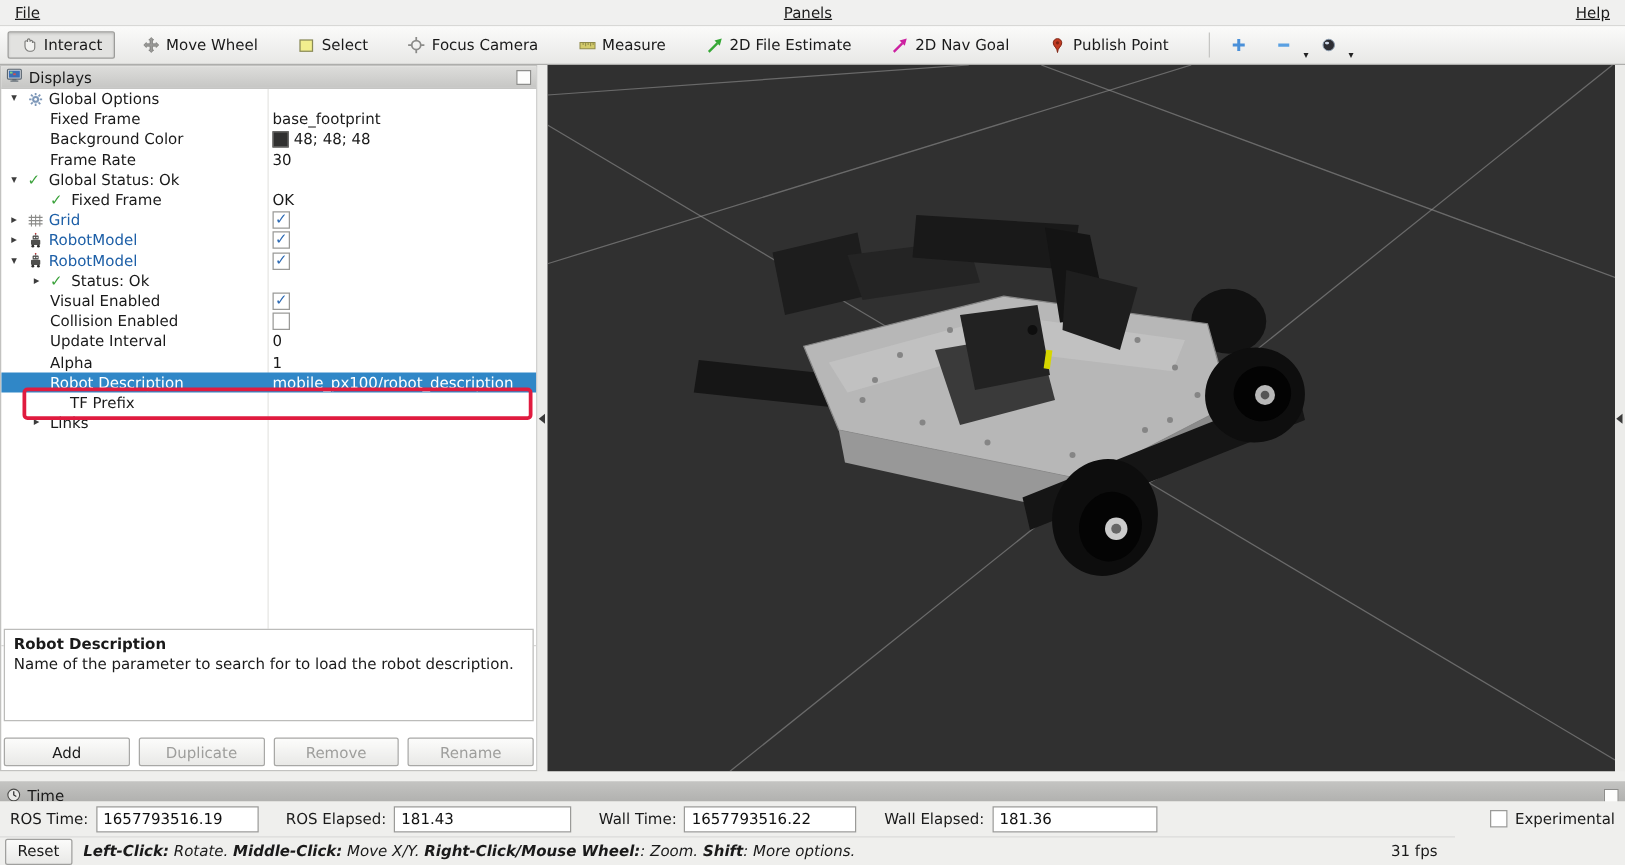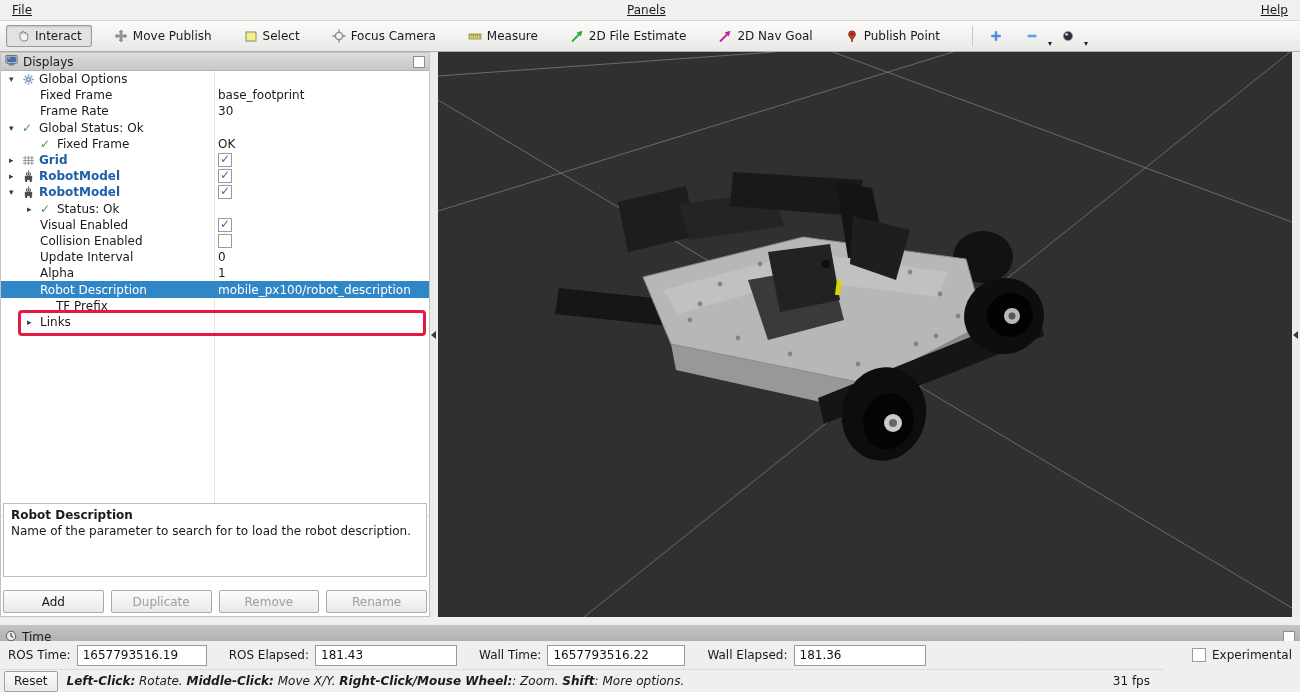--- a/index.html
+++ b/index.html
@@ -31,21 +31,21 @@
   .trow{position:relative;height:16.2px;display:flex;align-items:center;}
   .trow.sel{background:#3087c7;color:#fff;}
   .tleft{display:flex;align-items:center;white-space:nowrap;overflow:hidden;width:213px;flex:none;}
   .tval{position:absolute;left:217px;right:2px;display:flex;align-items:center;white-space:nowrap;gap:4px;}
   .trow.sel .tval{color:#fff;}
   .exp{display:inline-block;width:13px;font-size:9px;color:#3c3c3c;flex:none;}
   .trow.sel .exp{color:#fff;}
   .ticon{display:inline-flex;width:17px;flex:none;align-items:center;}
   .ticon svg{width:13px;height:13px;}
   .gcheck{color:#3aa13a;font-weight:bold;width:17px;display:inline-block;flex:none;}
-  .lk{color:#1d5fa7;font-weight:bold;}
+  .lk{color:#1d5fa7;font-weight:normal;}
   .cb{width:12px;height:12px;border:1px solid #9a9a98;background:#fff;position:relative;display:inline-block;box-sizing:content-box;}
   .cb.on::after{content:"✓";position:absolute;left:1px;top:-2px;color:#2d6ab4;font-size:12px;font-weight:bold;line-height:14px;}
   .swatch{width:11px;height:11px;border:1px solid #6a6a68;display:inline-block;flex:none;}
   .red-annotation{position:absolute;left:17px;top:239px;width:408px;height:26px;border:3px solid #e01b3f;border-radius:4px;box-sizing:border-box;z-index:5;pointer-events:none;}
 
   .desc-box{position:absolute;top:450px;left:2px;right:2px;height:74px;border:1px solid #bcbcba;background:#fff;padding:4px 7px;box-sizing:border-box;line-height:1.3;}
   .desc-title{font-weight:bold;}
   .btn-row{position:absolute;bottom:3px;left:2px;right:2px;display:flex;gap:7px;}
   .pbtn{flex:1;height:21px;background:linear-gradient(#fcfcfb,#e9e9e7);border:1px solid #a8a8a6;border-radius:2px;display:flex;align-items:center;justify-content:center;}
   .pbtn.disabled{color:#9e9e9c;}
@@ -87,21 +87,21 @@
         <div class="tool selected">
           <svg viewBox="0 0 14 14">
             <path d="M4 8 V4.6 a1 1 0 0 1 2 0 V3.1 a1 1 0 0 1 2 0 v1.2 a1 1 0 0 1 2 0 v1 a0.9 0.9 0 0 1 1.8 0.3 v3.4 a3 3 0 0 1 -3 3 H7.2 C5.5 12 4 10 4 8 z" fill="#f2f2f0" stroke="#7a7a78" stroke-width="0.9"></path>
           </svg>
           <span>Interact</span>
         </div>
         <div class="tool">
           <svg viewBox="0 0 14 14">
             <path d="M7 1 L9 3 H8 V6 H11 V5 L13 7 L11 9 V8 H8 V11 H9 L7 13 L5 11 H6 V8 H3 V9 L1 7 L3 5 V6 H6 V3 H5 Z" fill="#9a9a98" stroke="#6e6e6c" stroke-width="0.5"></path>
           </svg>
-          <span>Move Publish</span>
+          <span>Move Wheel</span>
         </div>
         <div class="tool">
           <svg viewBox="0 0 14 14">
             <rect x="2" y="3" width="10" height="9" fill="#f2ef8e" stroke="#8a8a56" stroke-width="1"></rect>
           </svg>
           <span>Select</span>
         </div>
         <div class="tool">
           <svg viewBox="0 0 14 14">
             <circle cx="7" cy="7" r="3.6" fill="none" stroke="#8a8a88" stroke-width="1.4"></circle>
@@ -192,20 +192,27 @@
               <span>Global Options</span>
             </div>
             <div class="tval"></div>
           </div>
           <div class="trow">
             <div class="tleft" style="padding-left: 26px;">
               <span class="exp"></span>
               <span>Fixed Frame</span>
             </div>
             <div class="tval">base_footprint</div>
+          </div>
+          <div class="trow">
+            <div class="tleft" style="padding-left: 26px;">
+              <span class="exp"></span>
+              <span>Background Color</span>
+            </div>
+            <div class="tval"><span class="swatch" style="background: rgb(48, 48, 48);"></span>48; 48; 48</div>
           </div>
           <div class="trow">
             <div class="tleft" style="padding-left: 26px;">
               <span class="exp"></span>
               <span>Frame Rate</span>
             </div>
             <div class="tval">30</div>
           </div>
           <div class="trow">
             <div class="tleft" style="padding-left: 8px;">

